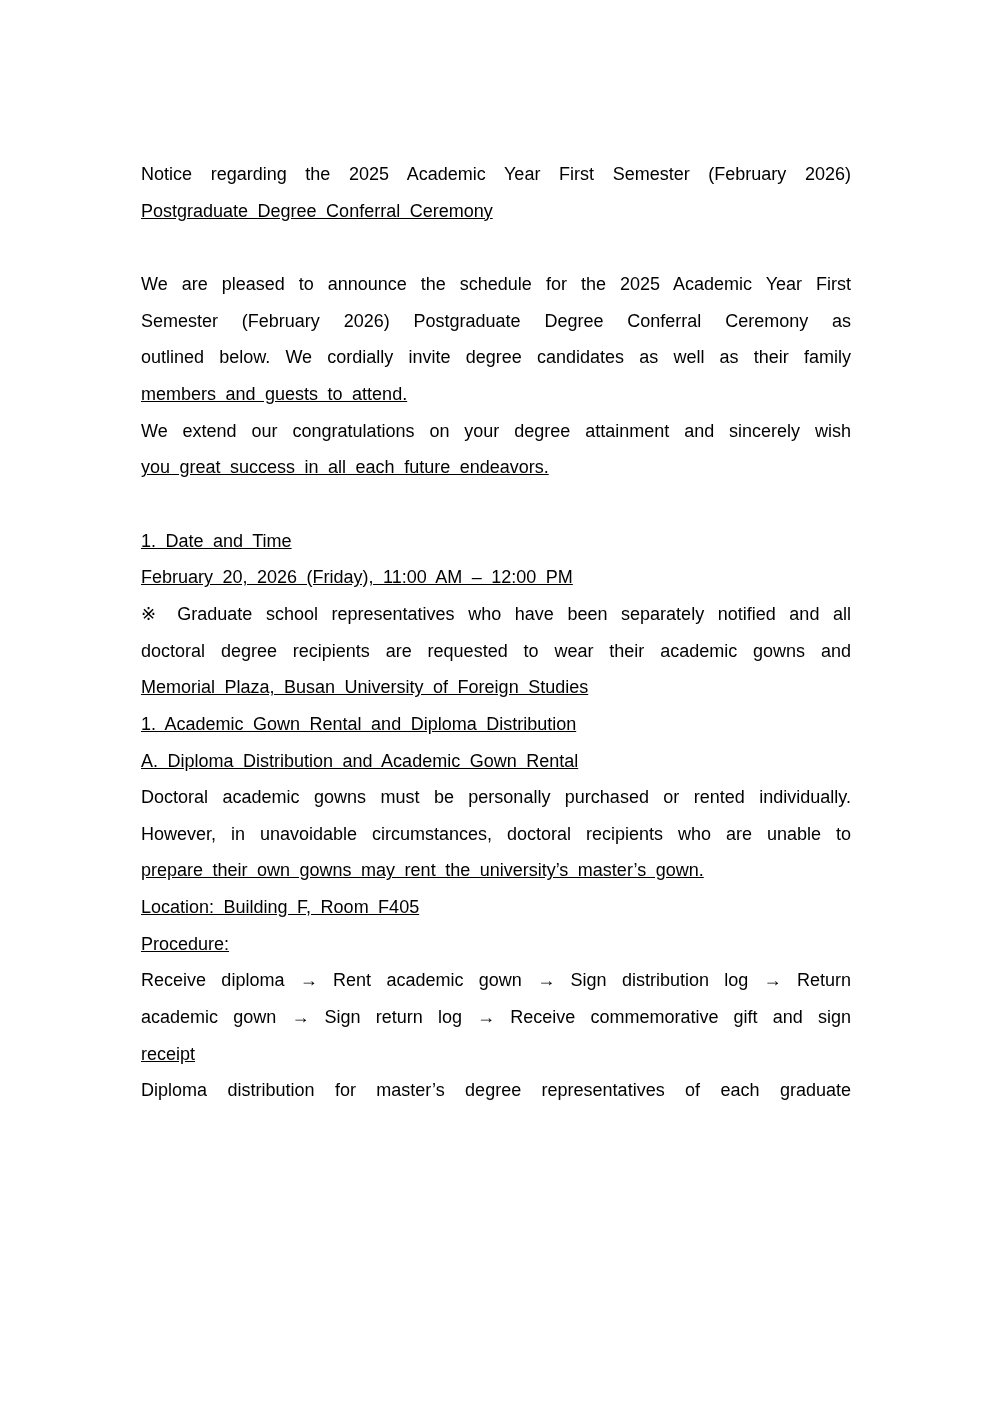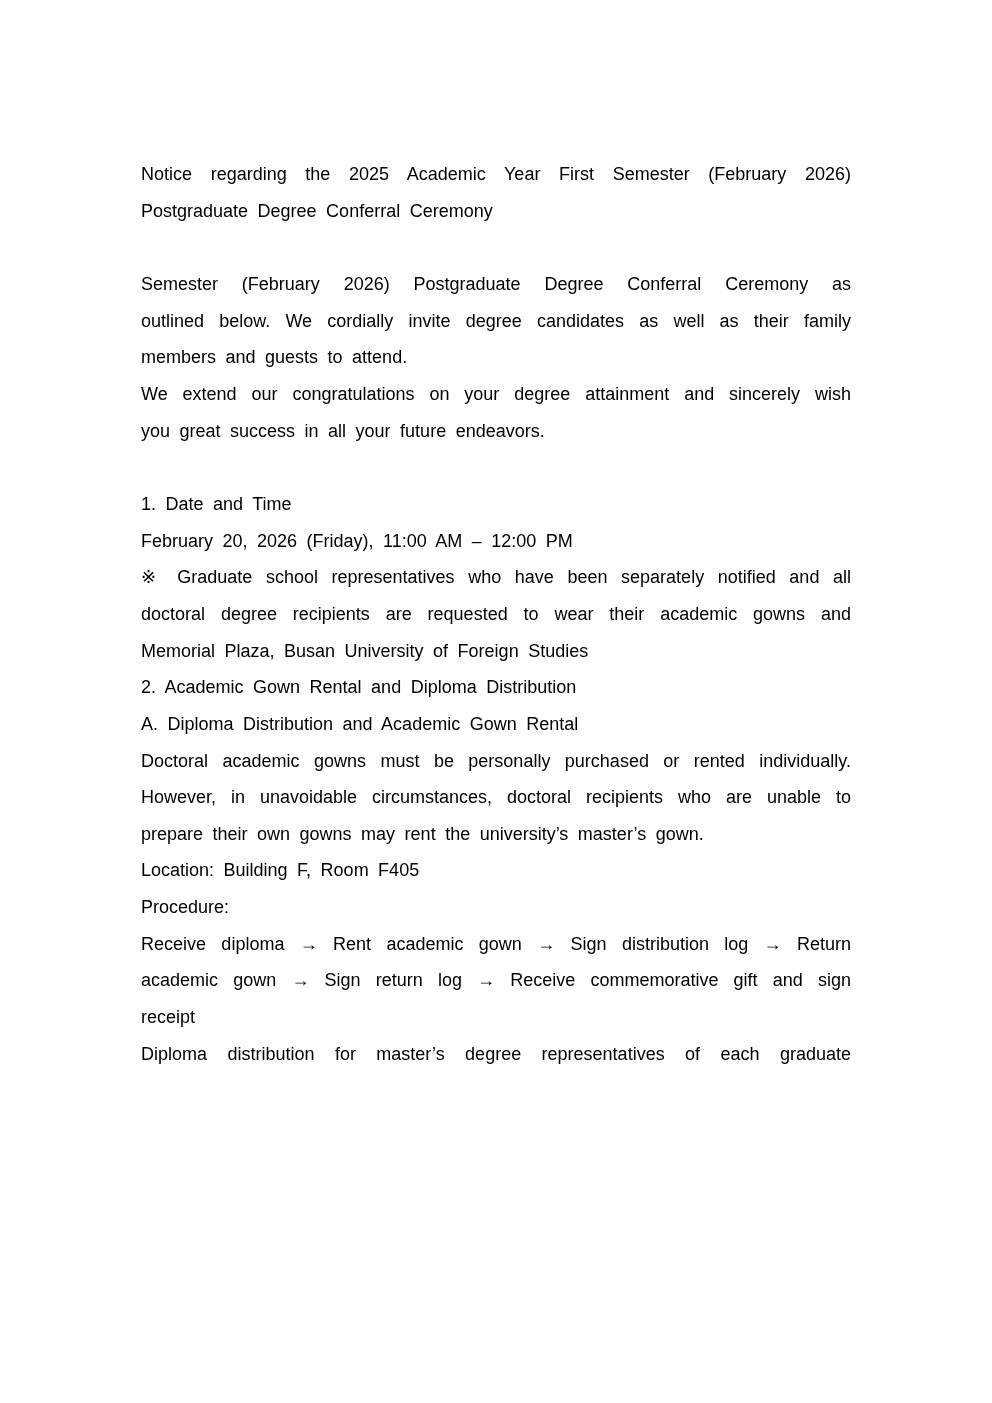--- a/index.html
+++ b/index.html
@@ -30,45 +30,47 @@
     min-height: 36.66px;
     text-align: justify;
     text-align-last: justify;
     text-justify: inter-word;
     word-spacing: 1px;
   }
   .line.left {
     text-align: center;
     text-align-last: left;
     word-spacing: 4.5px;
+    text-decoration: underline;
   }
   .line.blank {
     height: 36.66px;
   }
 </style>
 </head>
 <body>
 
 <div class="page">
   <div class="content" id="document-content">
       <div class="line">Notice regarding the 2025 Academic Year First Semester (February 2026)</div>
       <div class="line left">Postgraduate Degree Conferral Ceremony</div>
       <div class="line blank"></div>
+      <div class="line">We are pleased to announce the schedule for the 2025 Academic Year First</div>
       <div class="line">Semester (February 2026) Postgraduate Degree Conferral Ceremony as</div>
       <div class="line">outlined below. We cordially invite degree candidates as well as their family</div>
       <div class="line left">members and guests to attend.</div>
       <div class="line">We extend our congratulations on your degree attainment and sincerely wish</div>
-      <div class="line left">you great success in all your future endeavors.</div>
+      <div class="line left">you great success in all each future endeavors.</div>
       <div class="line blank"></div>
       <div class="line left">1. Date and Time</div>
       <div class="line left">February 20, 2026 (Friday), 11:00 AM – 12:00 PM</div>
       <div class="line">※ Graduate school representatives who have been separately notified and all</div>
       <div class="line">doctoral degree recipients are requested to wear their academic gowns and</div>
       <div class="line left">Memorial Plaza, Busan University of Foreign Studies</div>
-      <div class="line left">2. Academic Gown Rental and Diploma Distribution</div>
+      <div class="line left">1. Academic Gown Rental and Diploma Distribution</div>
       <div class="line left">A. Diploma Distribution and Academic Gown Rental</div>
       <div class="line">Doctoral academic gowns must be personally purchased or rented individually.</div>
       <div class="line">However, in unavoidable circumstances, doctoral recipients who are unable to</div>
       <div class="line left">prepare their own gowns may rent the university’s master’s gown.</div>
       <div class="line left">Location: Building F, Room F405</div>
       <div class="line left">Procedure:</div>
       <div class="line">Receive diploma → Rent academic gown → Sign distribution log → Return</div>
       <div class="line">academic gown → Sign return log → Receive commemorative gift and sign</div>
       <div class="line left">receipt</div>
       <div class="line">Diploma distribution for master’s degree representatives of each graduate</div>

